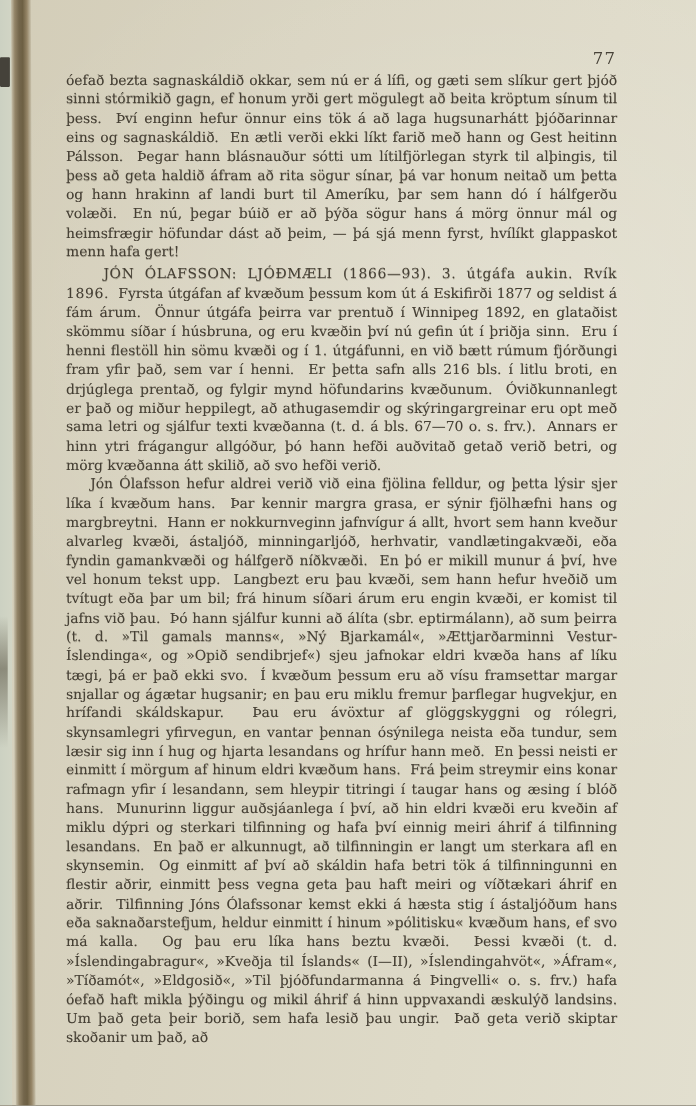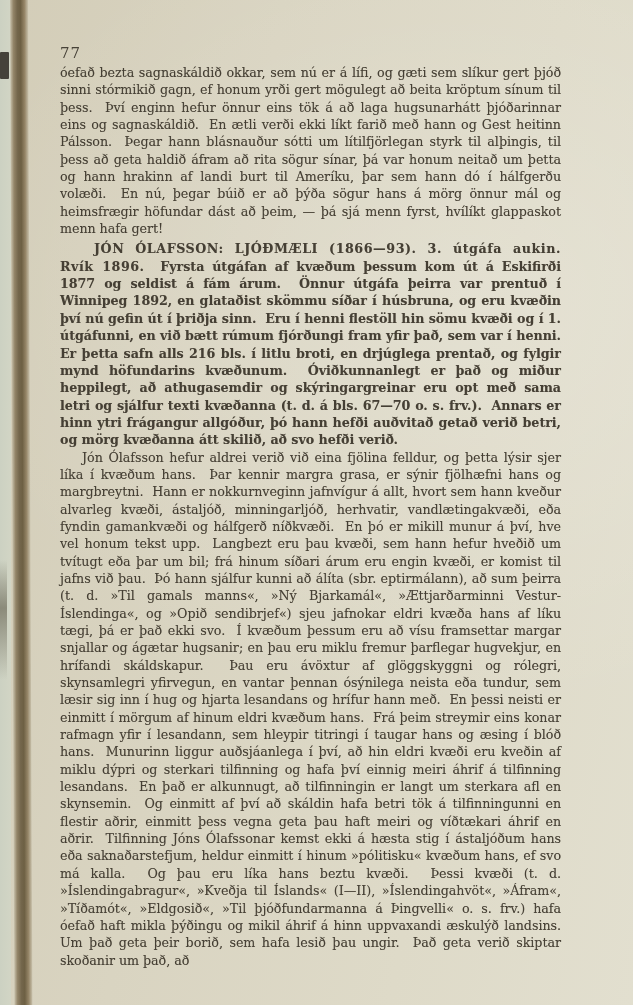--- a/index.html
+++ b/index.html
@@ -46,41 +46,41 @@
     position: absolute;
     left: 0; top: 560px;
     width: 7px; height: 120px;
     background: linear-gradient(to bottom, rgba(70,66,56,0), #55503f 40%, rgba(70,66,56,0));
     opacity: .55;
   }
   .page-number {
     position: absolute;
     left: 60px; top: 44px;
     width: 500px;
-    text-align: left;
+    text-align: right;
     font-size: 15px;
     letter-spacing: 1px;
     color: #474238;
   }
   .text-block {
     position: absolute;
     left: 60px; top: 64px;
     width: 501px;
     color: #453f34;
     font-size: 12.6px;
     line-height: 17.35px;
     text-align: justify;
     text-shadow: 0.25px 0.25px 0 rgba(70,63,50,0.35);
   }
   p.para {
     margin: 0;
     white-space: pre-wrap;
   }
   p.space-before { margin-top: 3px; }
-  .indent-large { text-indent: 34px; font-weight: bold; }
+  .indent-large { text-indent: 34px; }
   .indent-normal { text-indent: 22px; }
   .italic { }
   .caps { letter-spacing: 0.6px; }
 </style>
 </head>
 <body>
 
 <div class="scan">
   <div class="edge-strip"></div>
   <div class="binding-band"></div>

